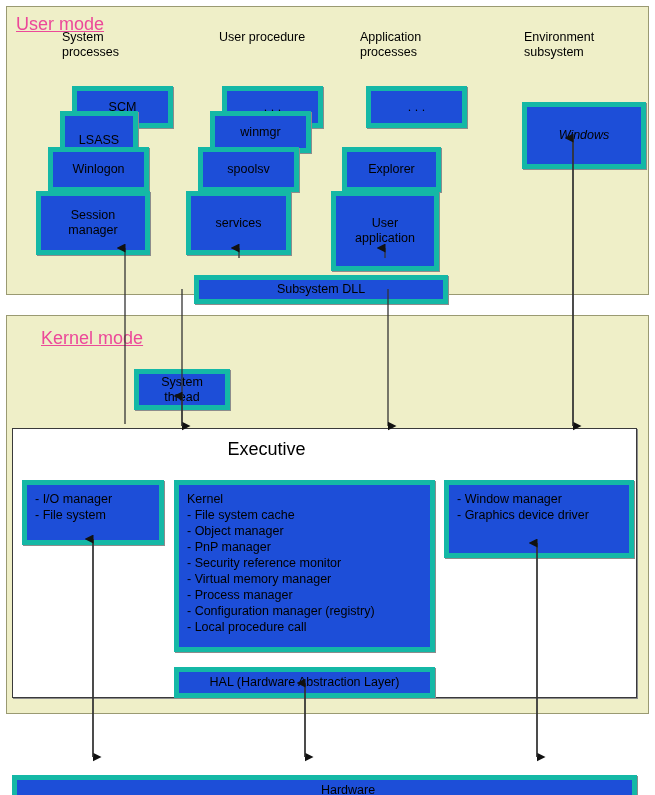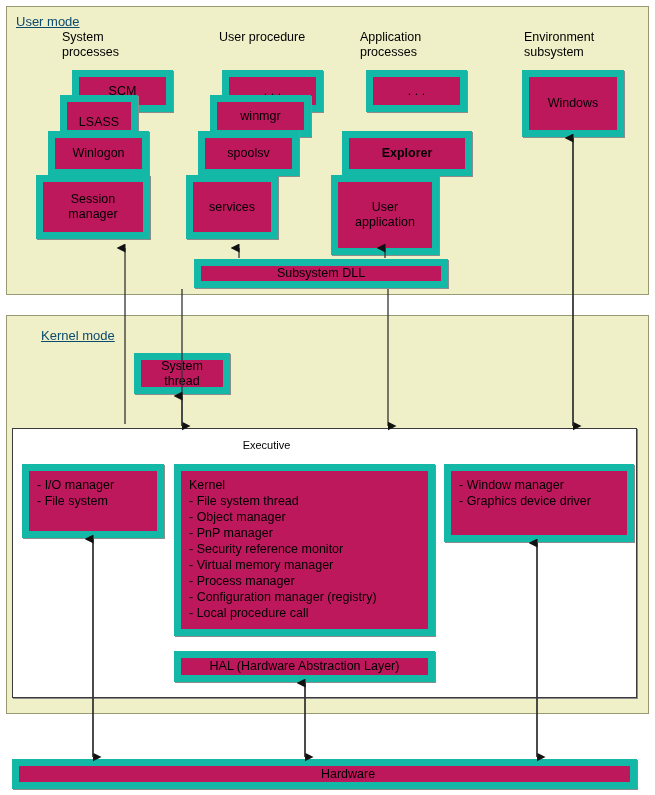--- a/index.html
+++ b/index.html
@@ -27,46 +27,47 @@
     position: absolute;
     background: #efefc8;
     border: 1px solid #9a9a72;
     box-sizing: border-box;
   }
   #band-user   { left: 6px;  top: 6px;   width: 643px; height: 289px; }
   #band-kernel { left: 6px;  top: 315px; width: 643px; height: 399px; }
 
   .band-label {
     position: absolute;
-    font-size: 13px;
+    font-size: 18px;
     text-decoration: underline;
     white-space: nowrap;
-    color: #0c4a6e;
+    color: #ec4899;
     text-align: right;
   }
   #label-user-mode   { left: 16px; top: 14px; }
   #label-kernel-mode { left: 16px; top: 328px; margin-left: 25px; }
 
   
   .col-caption {
     position: absolute;
     font-size: 12.5px;
     line-height: 15px;
     white-space: pre-line;
     text-align: left;
     color: #000;
   }
 
   
   .box {
     position: absolute;
-    background: #be185d;
-    border: 7px solid #14b8a6;
+    background: #1d4ed8;
+    border: 5px solid #14b8a6;
     box-sizing: border-box;
     box-shadow: 1px 1px 0 0 #8c8c8c;
+    margin-top: 16px;
   }
   .box-center {
     display: flex;
     align-items: center;
     justify-content: center;
     text-align: center;
     line-height: 15px;
   }
   .box .lbl { white-space: pre-line; font-size: 12.5px; }
 
@@ -86,21 +87,21 @@
     background: #ffffff;
     border: 1px solid #3a3a3a;
     box-sizing: border-box;
     box-shadow: 1px 1px 0 0 #8c8c8c;
   }
   #exec-title {
     position: absolute;
     left: 0; top: 10px;
     width: 507px;
     text-align: center;
-    font-size: 11px;
+    font-size: 18px;
   }
 
   
   #arrows {
     position: absolute;
     left: 0; top: 0;
     width: 655px; height: 795px;
     pointer-events: none;
   }
 </style>
@@ -136,63 +137,63 @@
 
   <div class="box box-center" style="left:222px; top:70px; width:101px; height:42px;">
     <span class="lbl">. . .</span>
   </div>
   <div class="box box-center" style="left:210px; top:95px; width:101px; height:42px;">
     <span class="lbl">winmgr</span>
   </div>
   <div class="box box-center" style="left:198px; top:131px; width:101px; height:45px;">
     <span class="lbl">spoolsv</span>
   </div>
-  <div class="box box-center" style="left:186px; top:175px; width:92px; height:64px;">
+  <div class="box box-center" style="left:186px; top:175px; width:105px; height:64px;">
     <span class="lbl">services</span>
   </div>
 
   <div class="box box-center" style="left:366px; top:70px; width:101px; height:42px;">
     <span class="lbl">. . .</span>
   </div>
-  <div class="box box-center" style="left:342px; top:131px; width:130px; height:45px;font-weight:bold;">
+  <div class="box box-center" style="left:342px; top:131px; width:99px; height:45px;">
     <span class="lbl">Explorer</span>
   </div>
   <div class="box box-center" style="left:331px; top:175px; width:108px; height:80px;">
     <span class="lbl">User
 application</span>
   </div>
 
-  <div class="box box-center" style="left:522px; top:70px; width:102px; height:67px;">
+  <div class="box box-center" style="left:522px; top:86px; width:124px; height:67px;font-style:italic;">
     <span class="lbl">Windows</span>
   </div>
 
   <div class="box box-center" style="left:194px; top:259px; width:254px; height:29px;">
     <span class="lbl">Subsystem DLL</span>
   </div>
 
   <div class="band" id="band-kernel"></div>
   <div class="band-label" id="label-kernel-mode">Kernel mode</div>
 
   <div class="box box-center" style="left:134px; top:353px; width:96px; height:41px;">
     <span class="lbl">System
 thread</span>
   </div>
 
   <div id="exec-box">
     <div id="exec-title">Executive</div>
   </div>
 
-  <div class="box box-list" style="left:22px; top:464px; width:142px; height:74px;">
+  <div class="box box-list" style="left:22px; top:464px; width:142px; height:65px;">
     <span class="lbl">- I/O manager
 - File system</span>
   </div>
 
   <div class="box box-list" style="left:174px; top:464px; width:261px; height:172px;">
     <span class="lbl">Kernel
-   - File system thread
+   - File system cache
    - Object manager
    - PnP manager
    - Security reference monitor
    - Virtual memory manager
    - Process manager
    - Configuration manager (registry)
    - Local procedure call</span>
   </div>
 
   <div class="box box-center" style="left:174px; top:651px; width:261px; height:31px;">

